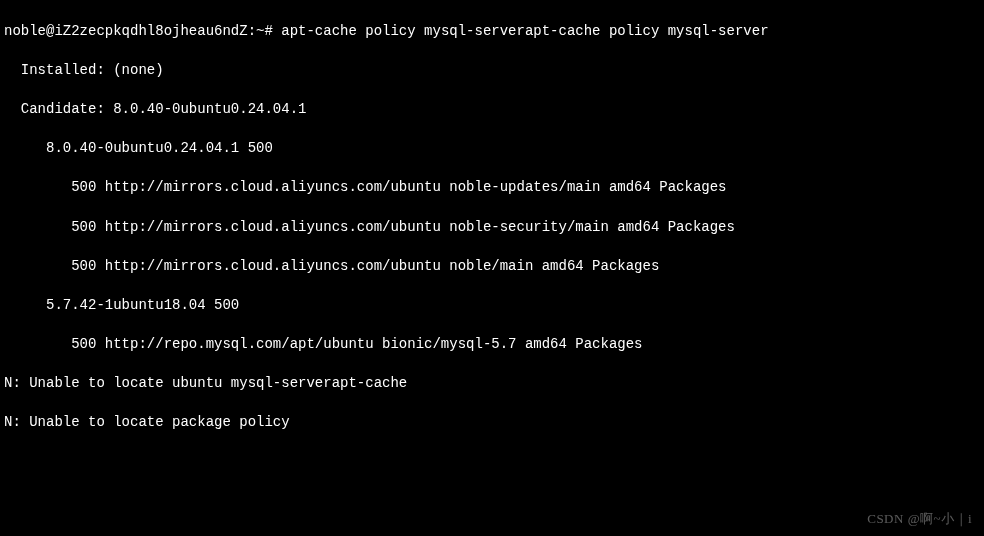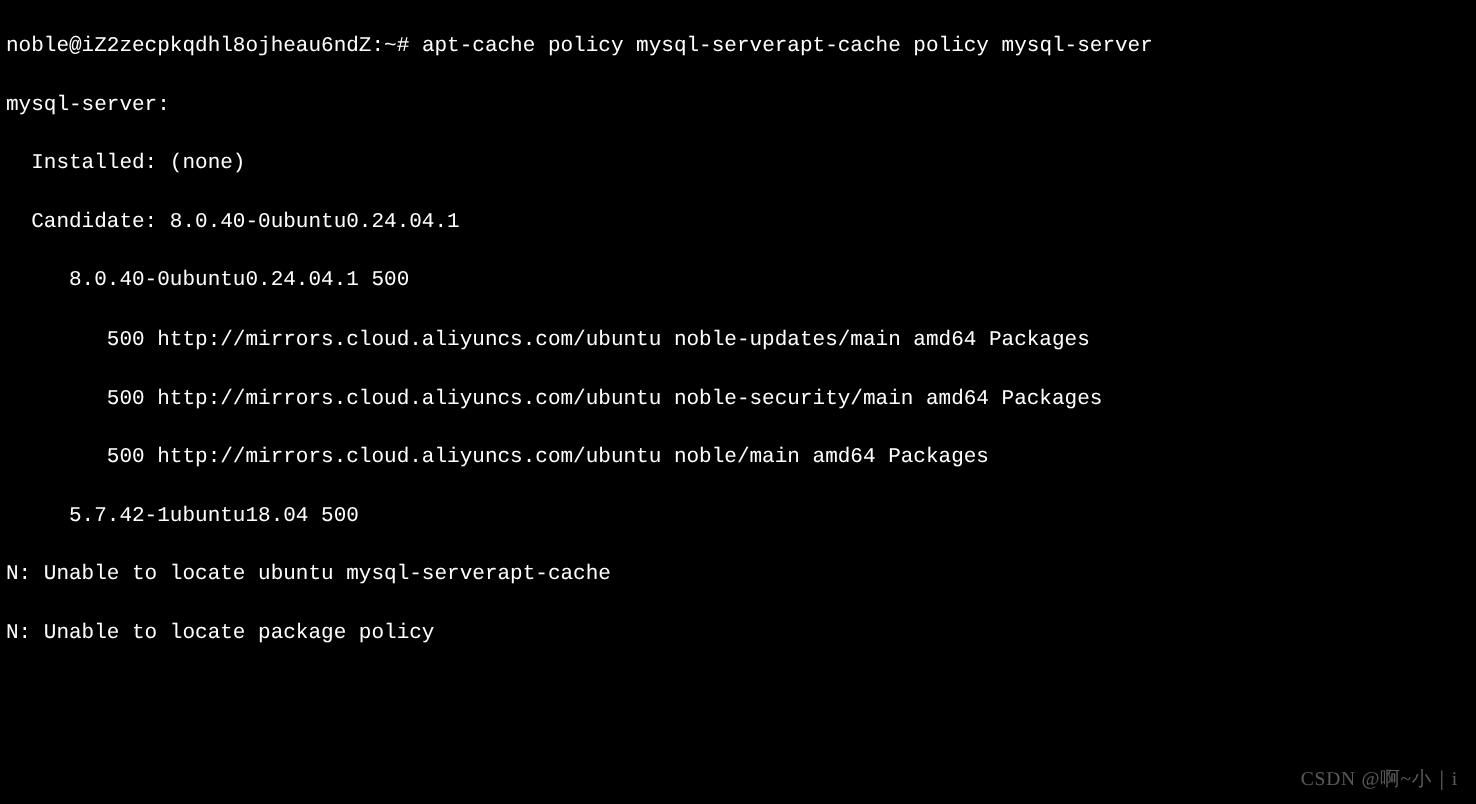--- a/index.html
+++ b/index.html
@@ -25,28 +25,28 @@
       font-family: Liberation Serif, serif;
       font-size: 13px;
       letter-spacing: 0.5px;
     }
   </style>
 </head>
 <body>
 
 <div class="terminal">
 <span class="line"><span>noble@iZ2zecpkqdhl8ojheau6ndZ:~# </span><span>apt-cache policy mysql-serverapt-cache policy mysql-server</span></span>
-<span class="line">mysql-server:</span>
 <span class="line">  Installed: (none)</span>
 <span class="line">  Candidate: 8.0.40-0ubuntu0.24.04.1</span>
 <span class="line">     8.0.40-0ubuntu0.24.04.1 500</span>
 <span class="line">        500 http://mirrors.cloud.aliyuncs.com/ubuntu noble-updates/main amd64 Packages</span>
 <span class="line">        500 http://mirrors.cloud.aliyuncs.com/ubuntu noble-security/main amd64 Packages</span>
 <span class="line">        500 http://mirrors.cloud.aliyuncs.com/ubuntu noble/main amd64 Packages</span>
 <span class="line">     5.7.42-1ubuntu18.04 500</span>
+<span class="line">        500 http://repo.mysql.com/apt/ubuntu bionic/mysql-5.7 amd64 Packages</span>
 <span class="line">N: Unable to locate ubuntu mysql-serverapt-cache</span>
 <span class="line">N: Unable to locate package policy</span>
 
 
 
 
 
 
 
 

